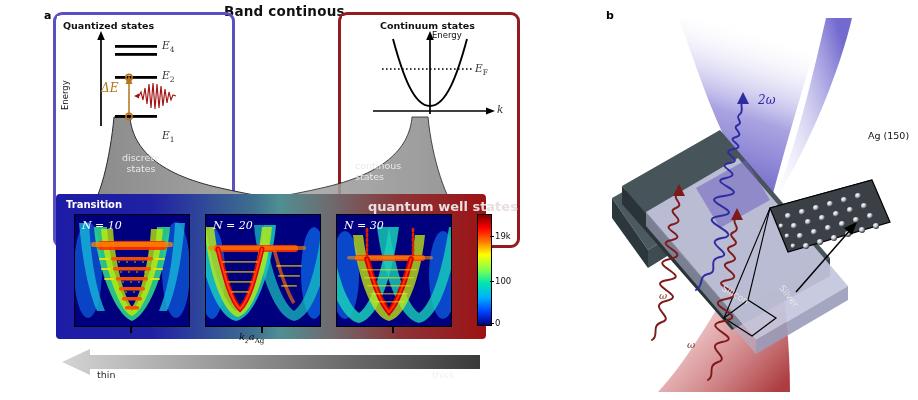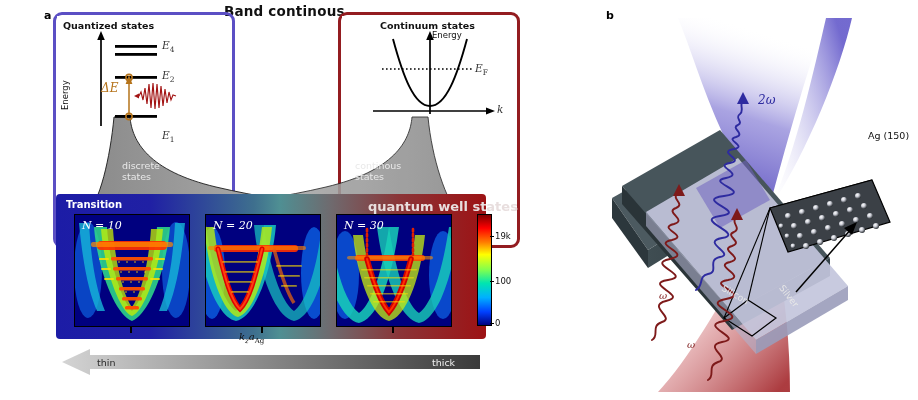--- a/index.html
+++ b/index.html
@@ -52,21 +52,21 @@
 
   
   #cbar{left:477px;top:214px;width:13px;height:110px;border:1.3px solid #000;
      background:linear-gradient(180deg,#7f0000 0%,#ff0000 12%,#ff7f00 25%,#ffff00 36%,
      #7fff4f 50%,#00e5b0 62%,#00b0ff 75%,#0040ff 88%,#000080 100%);}
   .cbtick{position:absolute;background:#000;height:1.4px;width:4px;}
   .cblab{position:absolute;font-size:8.5px;color:#111;}
 
   
   #thinthick{left:62px;top:349px;width:418px;height:26px;}
-  .tt-txt{position:absolute;font-size:9.5px;color:#f0f0f0;}
+  .tt-txt{position:absolute;font-size:9.5px;color:#f0f0f0;margin-top:12px;}
 
   
   .b-lab{font-size:9.5px;color:#111;}
   .b-mat{font-size:9px;color:#e7e7e7;}
 </style>
 </head>
 <body>
 
 <div class="abs panel-letter" style="left:44px;top:9px;">a</div>
 
@@ -97,21 +97,21 @@
   <path d="M60,0 C62,0 64,2 66,12 C72,44 96,72 180,84 C250,94 330,98 400,99 L400,104 L34,104 L34,99
            C60,96 44,60 46,26 C47,10 52,0 60,0 Z" transform="translate(0,0)" fill="none"></path>
 
   <path d="M58,2 L74,2 C76,26 92,56 160,72 C240,91 340,99 430,101 L430,105 L30,105 L30,101
            C44,86 54,44 58,2 Z" fill="url(#gL)" stroke="#1a1a1a" stroke-width="0.9"></path>
 
   <path d="M372,2 L356,2 C354,26 338,56 270,72 C190,91 92,99 6,101 L6,105 L404,105 L404,101
            C390,86 376,44 372,2 Z" fill="url(#gR)" stroke="#1a1a1a" stroke-width="0.9" opacity="0.88"></path>
 </svg>
 
-<div class="abs greytxt" style="left:122px;top:160px;">
+<div class="abs greytxt" style="left:122px;top:152px;text-align:center;">
   <span>discrete</span><br>
   <span>states</span>
 </div>
 <div class="abs greytxt" style="left:355px;top:160px;">
   <span>continous</span><br>
   <span>states</span>
 </div>
 
 <svg class="abs" width="170" height="105" style="left:58px;top:26px;" viewBox="0 0 170 105">
 

